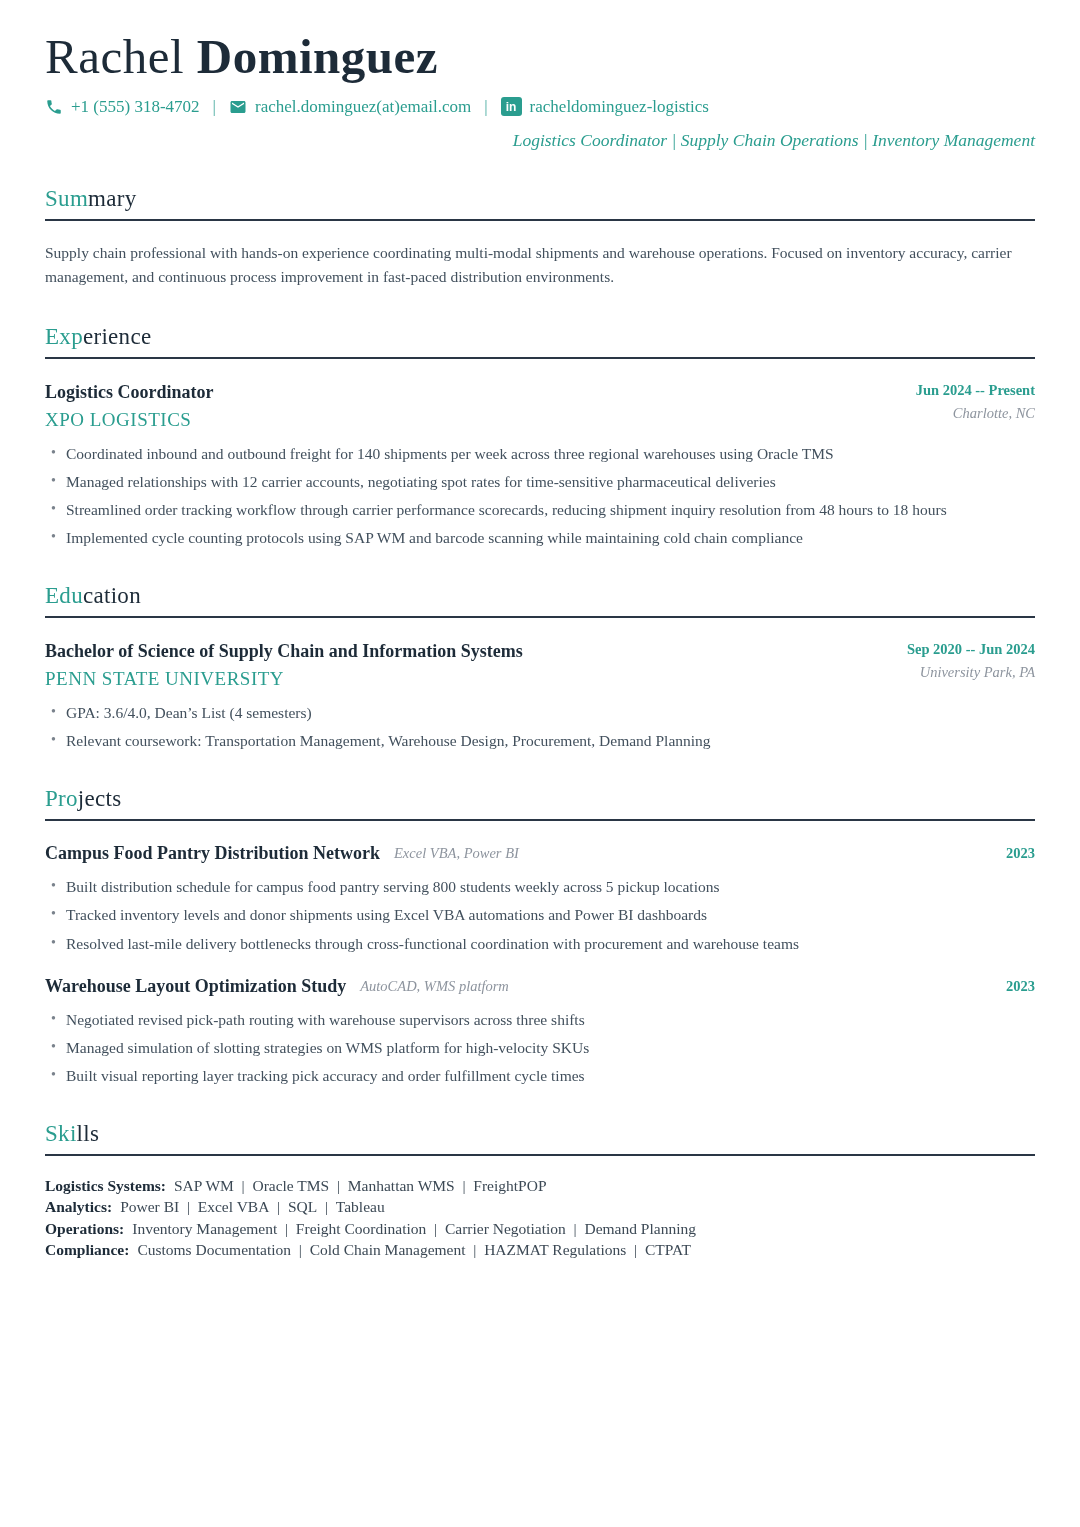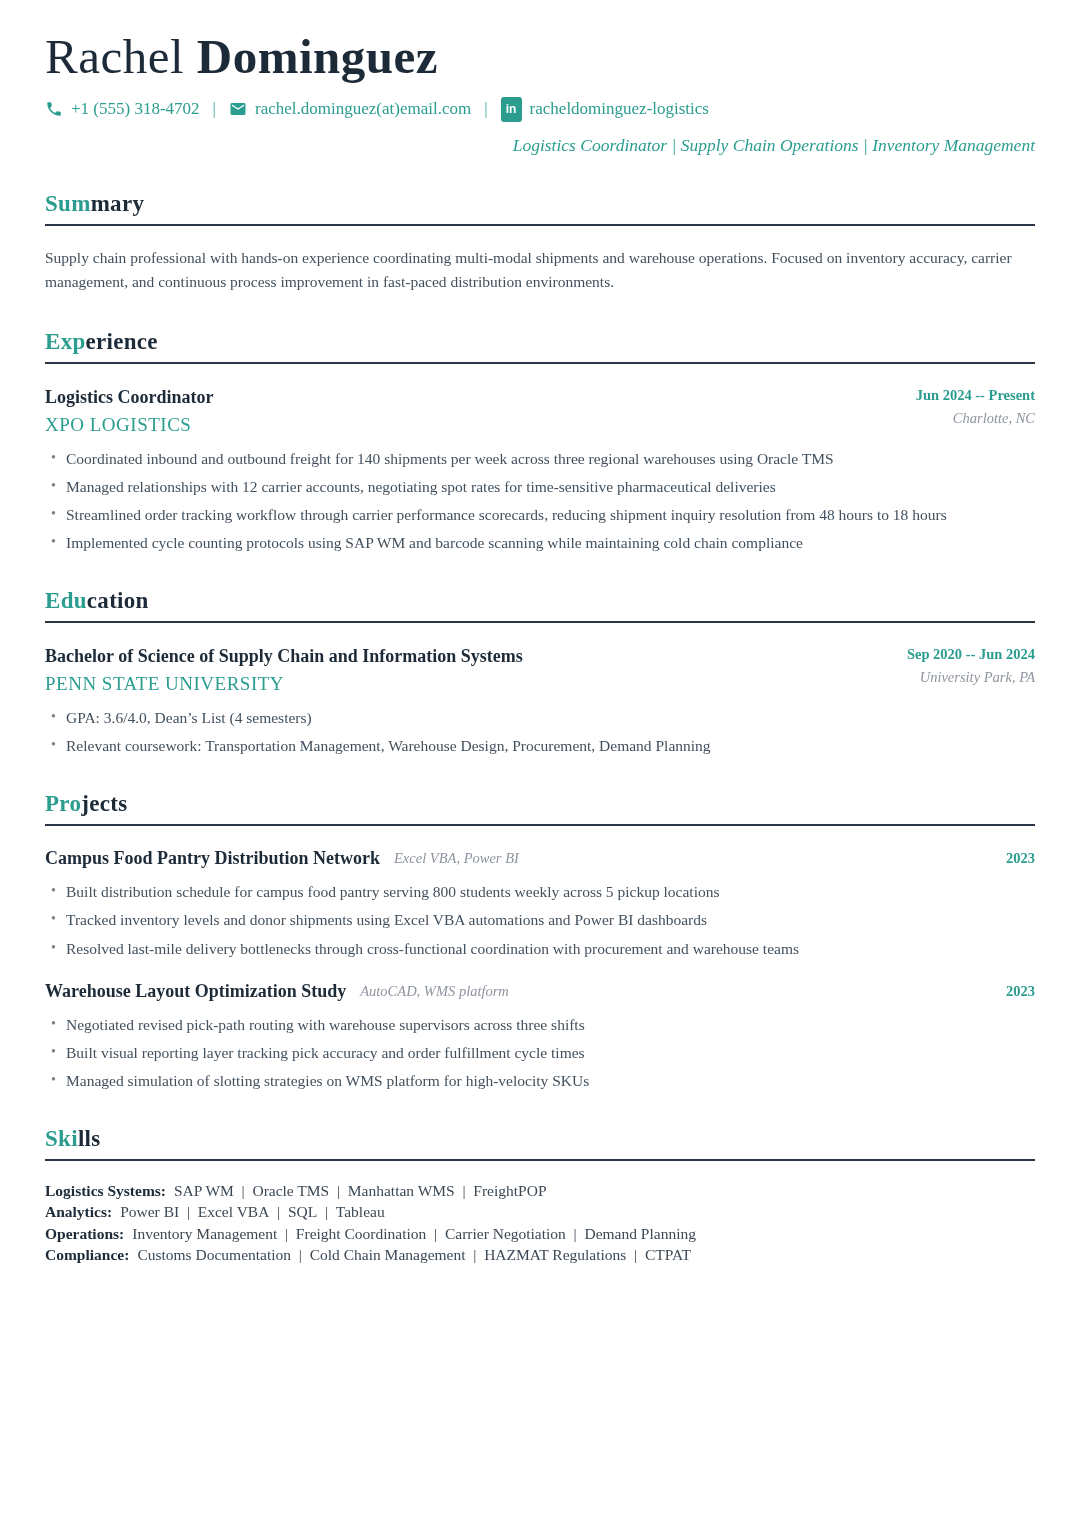--- a/index.html
+++ b/index.html
@@ -29,21 +29,21 @@
     align-items: center;
     gap: 13px;
     font-size: 17px;
     color: #2a9d8f;
   }
   .contact-item { display: flex; align-items: center; gap: 8px; }
   .contact-divider { color: #2a9d8f; opacity: 0.85; }
   .c-icon { width: 18px; height: 18px; display: inline-block; flex: 0 0 auto; }
   .c-icon svg { width: 18px; height: 18px; display: block; fill: #2a9d8f; }
   .li-badge {
-    width: 21px; height: 25px;
+    width: 21px; height: 19px;
     background: #2a9d8f;
     color: #ffffff;
     border-radius: 3px;
     font-size: 12px;
     font-weight: 700;
     display: inline-flex;
     align-items: center;
     justify-content: center;
     font-family: "Liberation Sans", sans-serif;
   }
@@ -52,21 +52,21 @@
     font-size: 17.5px;
     font-style: italic;
     color: #2a9d8f;
     text-align: right;
   }
 
   
   h2 {
     margin-top: 35px;
     font-size: 23px;
-    font-weight: 700;
+    font-weight: 400;
     color: #1d2b38;
     padding-bottom: 7px;
     border-bottom: 2.5px solid #2a3645;
     letter-spacing: 0.3px;
   }
   h2 .accent { color: #2a9d8f; }
 
   .summary-text {
     margin-top: 20px;
     font-size: 15.5px;
@@ -232,22 +232,22 @@
     </div>
 
     <div class="project">
       <div class="project-head">
         <span class="project-title">Warehouse Layout Optimization Study</span>
         <span class="project-tech">AutoCAD, WMS platform</span>
         <span class="project-year">2023</span>
       </div>
       <ul class="bullets">
         <li>Negotiated revised pick-path routing with warehouse supervisors across three shifts</li>
+        <li>Managed simulation of slotting strategies on WMS platform for high-velocity SKUs</li>
         <li>Built visual reporting layer tracking pick accuracy and order fulfillment cycle times</li>
-        <li>Managed simulation of slotting strategies on WMS platform for high-velocity SKUs</li>
       </ul>
     </div>
   </section>
 
   <section>
     <h2><span class="accent">Ski</span><span>lls</span></h2>
 
     <div class="skills-block">
       <div class="skill-row">
         <span class="skill-label">Logistics Systems:</span><span class="skill-items">SAP WM&nbsp;&nbsp;|&nbsp;&nbsp;Oracle TMS&nbsp;&nbsp;|&nbsp;&nbsp;Manhattan WMS&nbsp;&nbsp;|&nbsp;&nbsp;FreightPOP</span>

